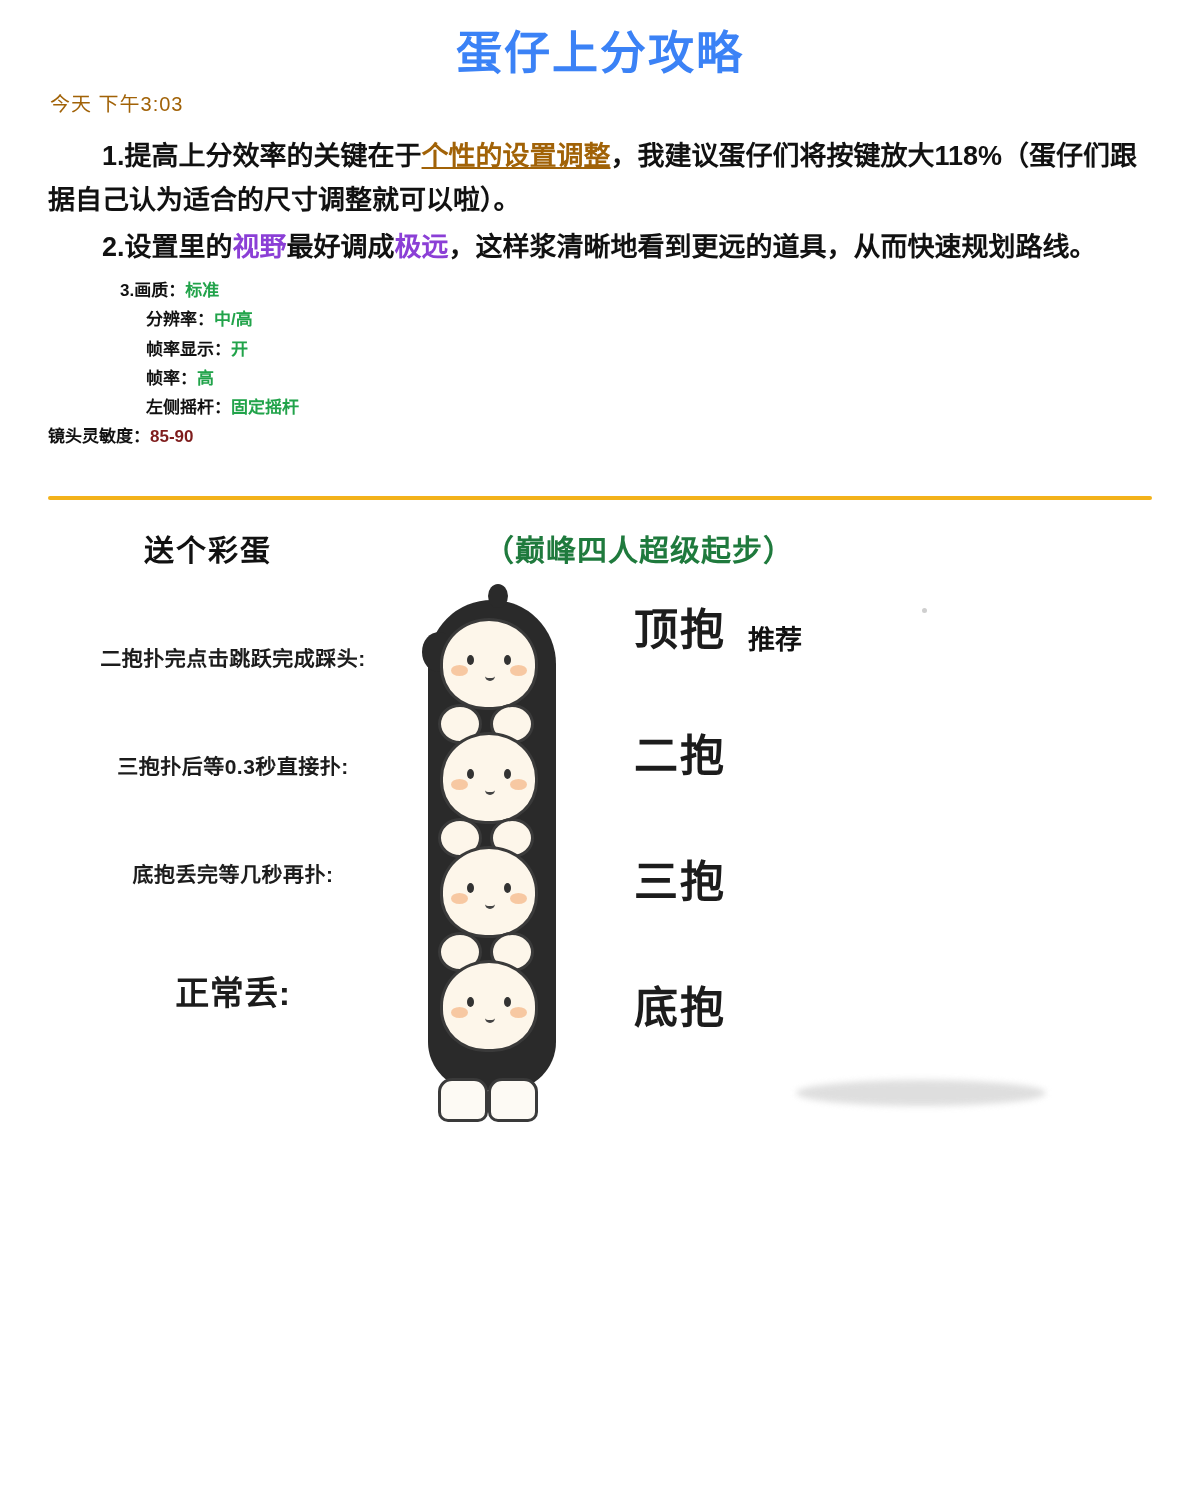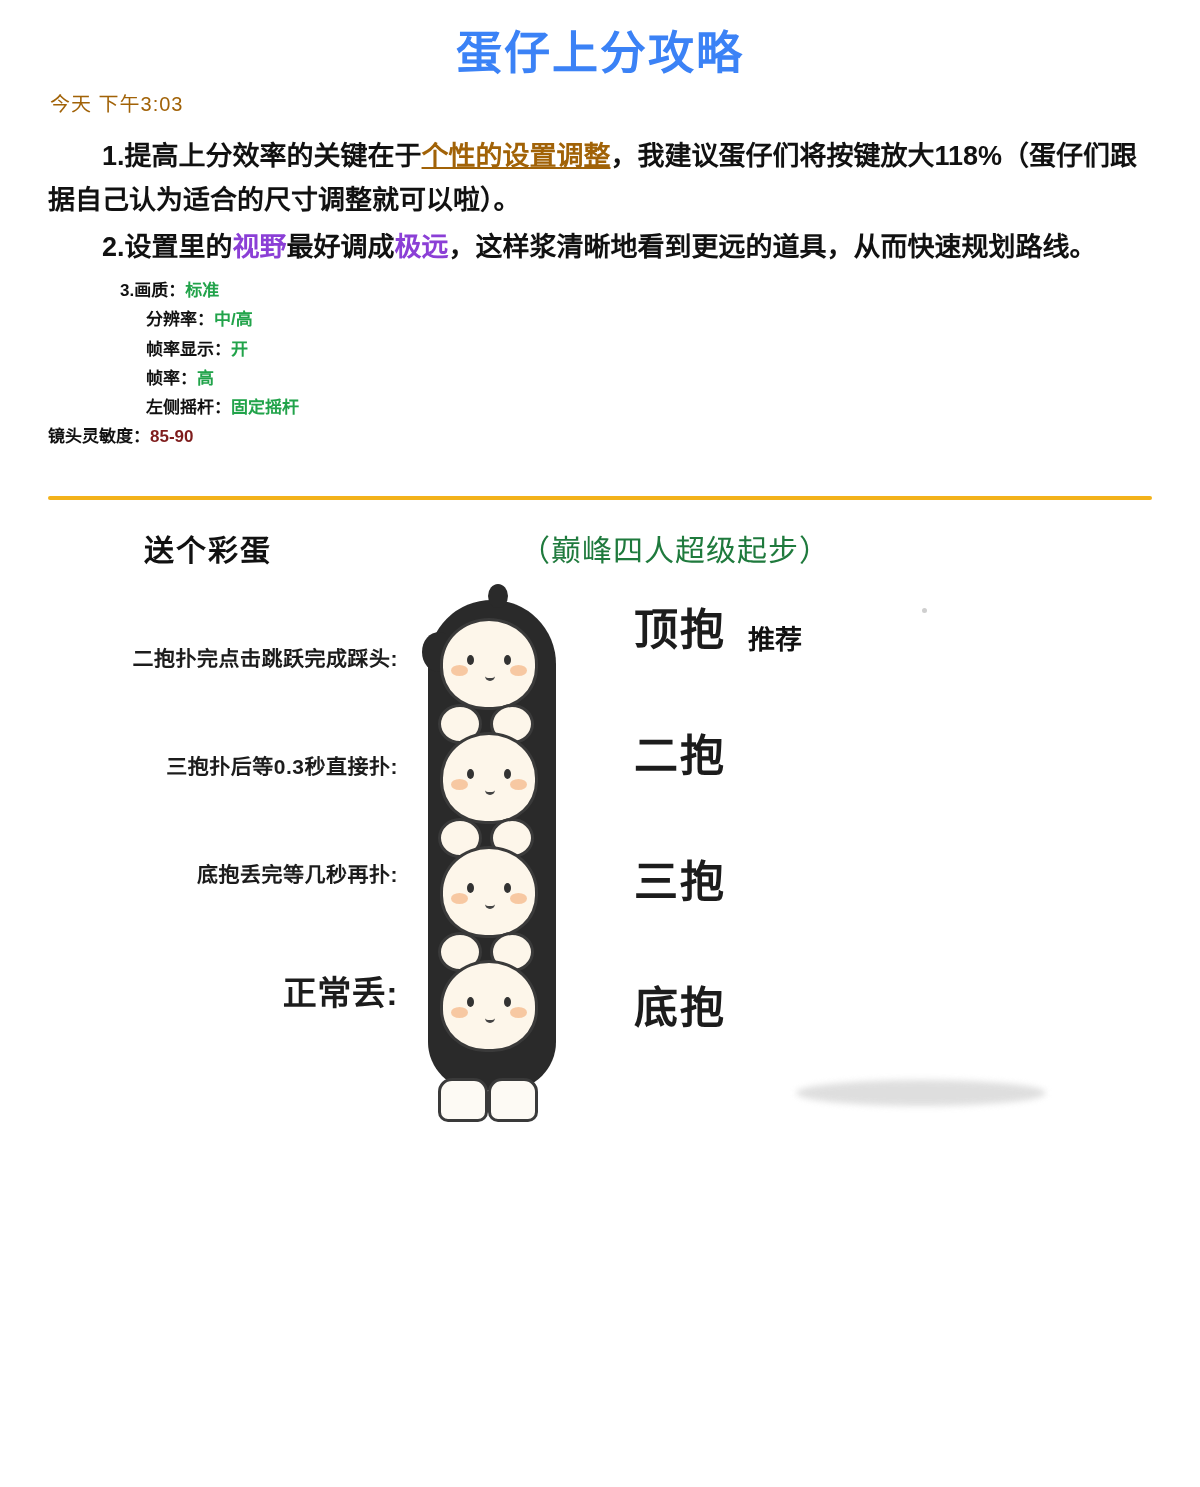--- a/index.html
+++ b/index.html
@@ -88,31 +88,30 @@
     background: #f3b21a;
     border-radius: 2px;
     margin: 44px 0 0 0;
   }
 
   .egg-header {
     display: flex;
     align-items: baseline;
     margin-top: 26px;
     padding-left: 96px;
-    gap: 36px;
   }
   .egg-header .label {
     font-size: 30px;
     font-weight: 700;
     color: #111;
     letter-spacing: 2px;
   }
   .egg-header .sub {
     font-size: 30px;
-    font-weight: 400;
+    font-weight: 700;
     color: #1f7a3d;
     margin-left: 212px;
     letter-spacing: 1px;
   }
 
   
   .illustration {
     position: relative;
     height: 560px;
     margin-top: 14px;
@@ -121,21 +120,21 @@
   .left-notes {
     position: absolute;
     left: 20px;
     top: 58px;
     width: 330px;
   }
   .left-notes .note {
     font-size: 21px;
     font-weight: 700;
     color: #1c1c1c;
-    text-align: right;
+    text-align: center;
     margin-bottom: 78px;
     letter-spacing: 0.5px;
   }
   .left-notes .note.big {
     font-size: 34px;
     margin-bottom: 0;
   }
 
   .right-labels {
     position: absolute;

